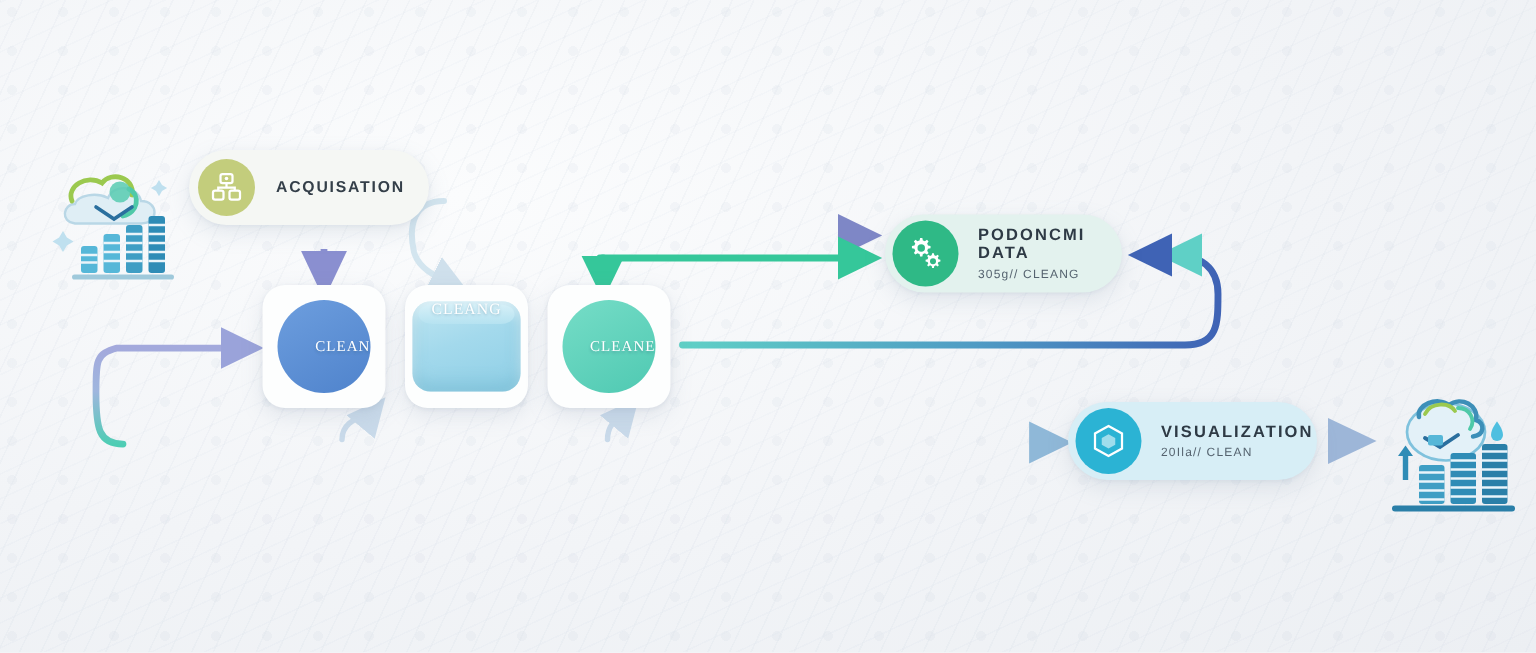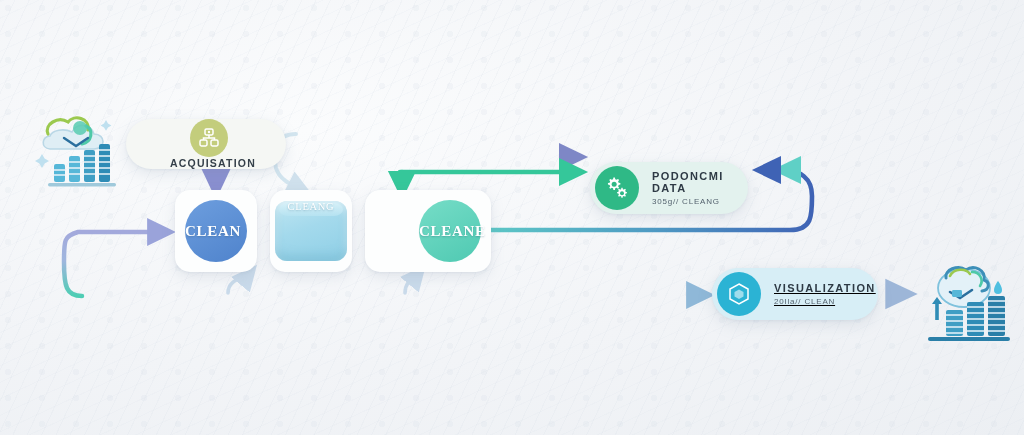--- a/index.html
+++ b/index.html
@@ -29,25 +29,24 @@
 
   
   .card{
     position:absolute;width:82px;height:82px;border-radius:15px;
     background:#fdfefe;
     box-shadow:0 5px 14px rgba(130,150,170,.17), 0 1px 3px rgba(130,150,170,.13);
     display:flex;align-items:center;justify-content:center;
   }
   .circ{
     width:62px;height:62px;border-radius:50%;
-    display:flex;align-items:center;justify-content:flex-start;
-    font-size:15px;letter-spacing:.7px;color:#ffffff;
+    display:flex;align-items:center;justify-content:flex-end;
+    font-size:10px;letter-spacing:.7px;color:#ffffff;
     font-family:"Liberation Serif", serif;
     text-shadow:0 1px 2px rgba(40,80,110,.32);
-    font-weight:bold;
   }
   .cube{
     width:72px;height:60px;position:relative;
     display:flex;align-items:flex-start;justify-content:center;
     font-size:10.5px;letter-spacing:.7px;color:#ffffff;
     font-family:"Liberation Serif", serif;
     text-shadow:0 1px 2px rgba(40,90,120,.35);
   }
   .cube .cubebody{
     position:absolute;inset:0;
@@ -74,31 +73,31 @@
     display:flex;align-items:center;justify-content:center;
   }
   .pill .ptext{display:flex;flex-direction:column;justify-content:center;}
   .pill .ptitle{
     font-size:11px;font-weight:bold;letter-spacing:1.4px;color:#2e3a45;
   }
   .pill .psub{
     font-size:8px;letter-spacing:.8px;color:#55636f;margin-top:3px;
   }
 
-  #pill-acq{left:126px;top:119px;width:160px;height:50px;background:#f5f7f4;flex-direction:column;}
+  #pill-acq{left:126px;top:100px;width:160px;height:50px;background:#f5f7f4;}
   #pill-acq .picon{width:38px;height:38px;margin-left:6px;background:#c3cd7c;}
   #pill-acq .ptitle{font-size:10.5px;letter-spacing:1.2px;margin-left:14px;color:#343f49;}
 
-  #pill-green{left:590px;top:143px;width:158px;height:52px;background:#e3f2ee;margin-top:19px;}
+  #pill-green{left:590px;top:143px;width:158px;height:52px;background:#e3f2ee;}
   #pill-green .picon{width:44px;height:44px;margin-left:5px;background:#2fb986;}
   #pill-green .ptext{margin-left:13px;}
 
   #pill-vis{left:712px;top:268px;width:166px;height:52px;background:#d7eef6;}
   #pill-vis .picon{width:44px;height:44px;margin-left:5px;background:#2bb3d4;}
-  #pill-vis .ptext{margin-left:13px;text-decoration:underline;}
+  #pill-vis .ptext{margin-left:13px;}
 
   .illus{position:absolute;}
 </style>
 </head>
 <body>
 
 <div id="stage">
 
   <div id="watermark"></div>
 
@@ -273,21 +272,21 @@
   </div>
 
   <div class="card" style="left:270px;top:190px;">
     <div class="cube">
       <div class="cubebody"></div>
       <div class="cubetop"></div>
       <span class="lbl">CLEANG</span>
     </div>
   </div>
 
-  <div class="card" style="left:365px;top:190px;padding-left:44px;">
+  <div class="card" style="left:365px;top:190px;">
     <div class="circ" style="background:linear-gradient(150deg,#76ddc7,#4fc9b2);">
       <span>CLEANE</span>
     </div>
   </div>
 
   <div class="illus" style="left:916px;top:262px;width:96px;height:84px;">
     <svg width="96" height="84" viewBox="0 0 96 84">
       <ellipse cx="48" cy="26" rx="26" ry="19" fill="#e3f1f8" stroke="#7fc2dd" stroke-width="1.8"></ellipse>
       <path d="M30,16 C28,8 42,2 50,8 C58,2 70,8 68,18 C74,20 74,28 66,29" fill="none" stroke="#3d8fb8" stroke-width="3" stroke-linecap="round"></path>
       <path d="M34,14 C38,6 50,6 54,12" fill="none" stroke="#9bc94f" stroke-width="2.6" stroke-linecap="round"></path>

